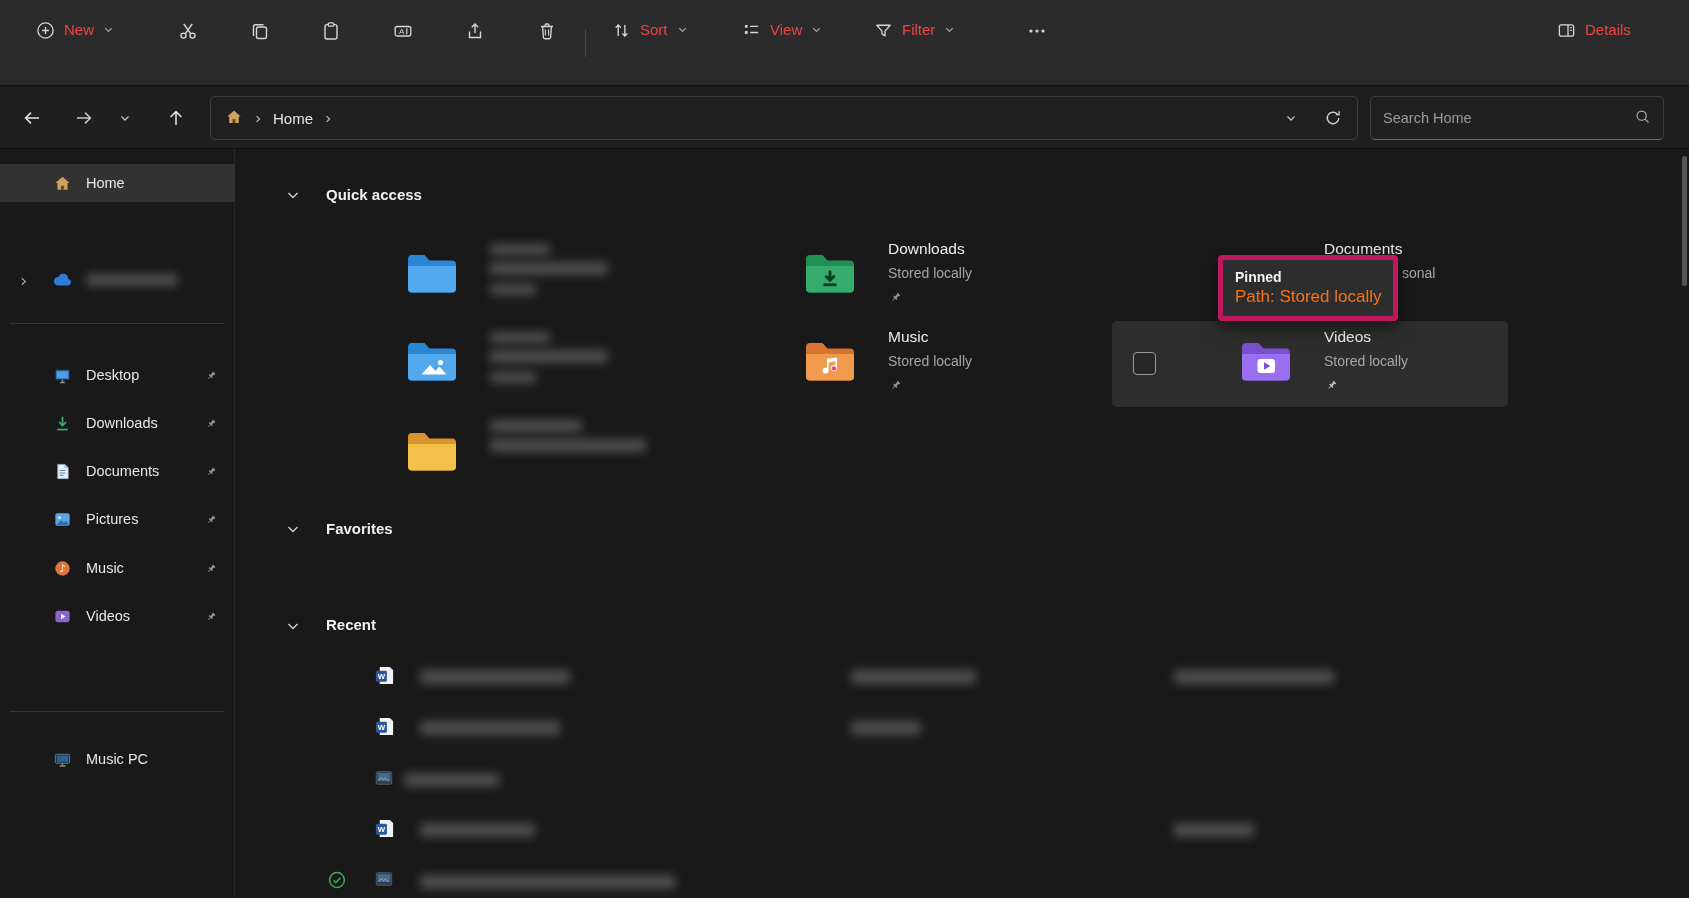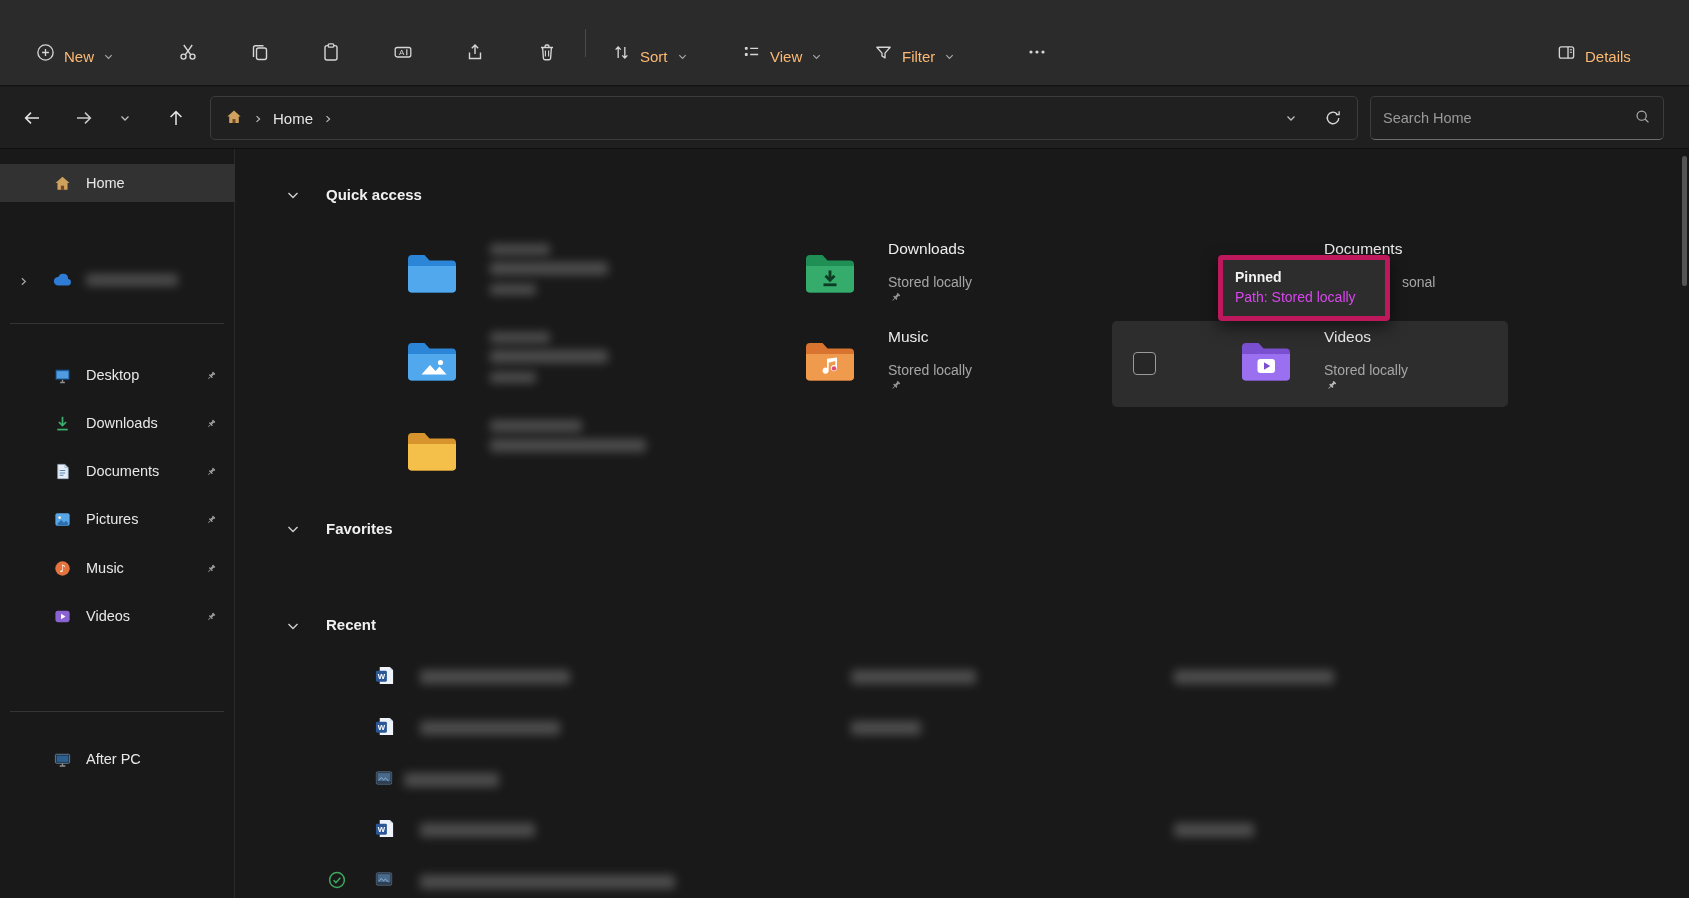--- a/index.html
+++ b/index.html
@@ -2,22 +2,22 @@
 <html><head>
 <meta charset="utf-8">
 <style>
   * { margin:0; padding:0; box-sizing:border-box; }
   html,body { background:#0d0d0d; }
   body { font-family:"Liberation Sans", sans-serif; -webkit-font-smoothing:antialiased; }
   .window { position:relative; width:1689px; height:898px; background:#191919; overflow:hidden; color:#e8e8e8; }
 
   
   .commandbar { position:absolute; left:0; top:0; width:100%; height:86px; background:#2b2b2b; border-bottom:1px solid #121212; }
-  .cmdbtn { position:absolute; top:21px; height:44px; display:flex; align-items:flex-end; gap:9px; background:transparent; border:none;
-            color:#fdba74; font-size:15px; font-family:inherit; border-radius:4px; padding:0 12px; cursor:default; }
+  .cmdbtn { position:absolute; top:21px; height:44px; display:flex; align-items:flex-start; gap:9px; background:transparent; border:none;
+            color:#ef4444; font-size:15px; font-family:inherit; border-radius:4px; padding:0 12px; cursor:default; }
   .iconbtn { justify-content:center; width:44px; padding:0; }
   .vsep { position:absolute; top:29px; width:1px; height:28px; background:#4a4a4a; }
   .chev { opacity:.85; }
 
   
   .navrow { position:absolute; left:0; top:87px; width:100%; height:62px; background:#1f1f1f; border-bottom:1px solid #0f0f0f; }
   .navbtn { position:absolute; top:9px; width:44px; height:44px; display:flex; align-items:center; justify-content:center;
             background:none; border:none; border-radius:4px; }
   .addressbar { position:absolute; left:210px; top:9px; width:1148px; height:44px; background:#202020; border:1px solid #3c3c3c; border-radius:5px; }
   .addr-inner { position:absolute; left:14px; top:0; height:42px; display:flex; align-items:center; gap:10px; font-size:15px; color:#e6e6e6; }
@@ -42,28 +42,28 @@
   .sec-chevron { position:absolute; width:16px; height:16px; }
   .sec-title { position:absolute; font-size:15px; font-weight:700; color:#f0f0f0; }
   .empty-msg { position:absolute; font-size:15px; color:#9b9b9b; }
 
   .hover-rect { position:absolute; left:1112px; top:321px; width:396px; height:86px; background:#2d2d2d; border-radius:5px; z-index:1; }
   .checkbox { position:absolute; left:21px; top:31px; width:23px; height:23px; border:1.5px solid #9a9a9a; border-radius:4px; background:rgba(0,0,0,.12); }
 
   .tile { position:absolute; width:380px; height:78px; z-index:2; }
   .tile .ficon { position:absolute; left:0; top:0; }
   .tile .t-title { position:absolute; left:86px; top:-6px; font-size:15.5px; color:#ededed; white-space:nowrap; }
-  .tile .t-sub { position:absolute; left:86px; top:28px; font-size:14px; color:#a6a6a6; white-space:nowrap; }
+  .tile .t-sub { position:absolute; left:86px; top:19px; font-size:14px; color:#a6a6a6; white-space:nowrap; }
   .tile .t-pin { position:absolute; left:87px; top:44px; width:13px; height:13px; }
   .blur { position:absolute; background:#8d8d8d; opacity:.45; border-radius:3px; filter:blur(5px); }
 
   .tooltip { position:absolute; left:1218px; top:255px; min-width:172px; background:#2d2d2d; border:5px solid #be185d; border-radius:4px;
              padding:7px 12px 9px; z-index:6; box-shadow:0 6px 16px rgba(0,0,0,.55); }
   .tooltip .tt-title { font-size:14px; font-weight:700; color:#f2f2f2; line-height:20px; }
-  .tooltip .tt-path { font-size:14px; color:#d946ef; line-height:20px; }
+  .tooltip .tt-path { font-size:17px; color:#f97316; line-height:20px; }
 
   .recent-row { position:absolute; height:24px; }
   .recent-row .ric { position:absolute; top:0; }
 
   .scrollbar { position:absolute; right:2px; top:152px; width:5px; bottom:4px; }
   .scroll-thumb { position:absolute; right:0; top:4px; width:5px; height:130px; background:#555; border-radius:3px; }
 </style>
 </head>
 <body>
 
@@ -362,21 +362,21 @@
     <div class="side-divider" style="top:562px"></div>
 
     <div class="side-item" style="top:591px">
       <span class="ic">
           <svg width="19" height="19" viewBox="0 0 20 20">
             <rect x="2.5" y="4.5" width="15" height="9.5" rx="1.2" fill="#17344f" stroke="#6a7c8c"></rect>
             <rect x="4" y="6" width="12" height="6.5" fill="#2e5f8f"></rect>
             <path d="M7 16.8h6M10 14v2.8" stroke="#8f8f8f" stroke-width="1.4"></path>
           </svg>
         </span>
-      <span>After PC</span>
+      <span>Music PC</span>
     </div>
   </div>
 
   <span class="sec-chevron" style="left:285px;top:187px"><svg width="16" height="16" viewBox="0 0 16 16">
         <path d="M3.5 6 8 10.5 12.5 6" fill="none" stroke="#cfcfcf" stroke-width="1.4"></path>
       </svg></span>
   <span class="sec-title" style="left:326px;top:186px">Quick access</span>
 
   <div class="hover-rect">
     <span class="checkbox"></span>

